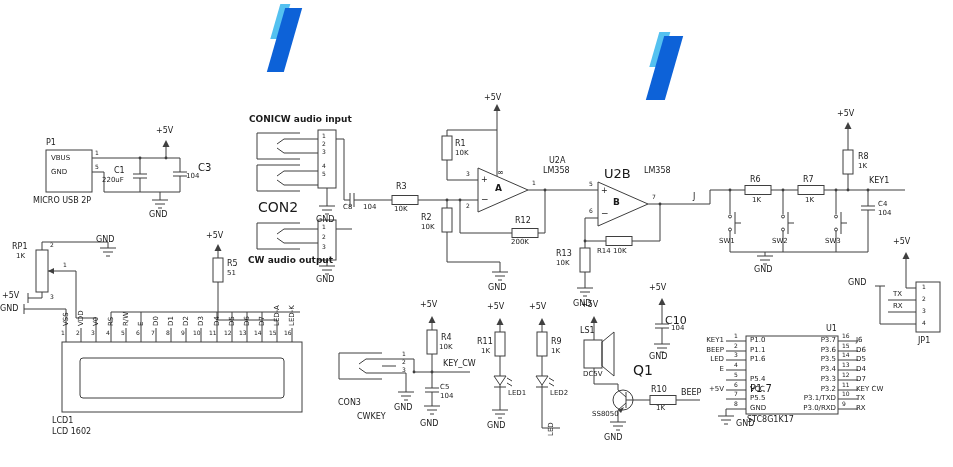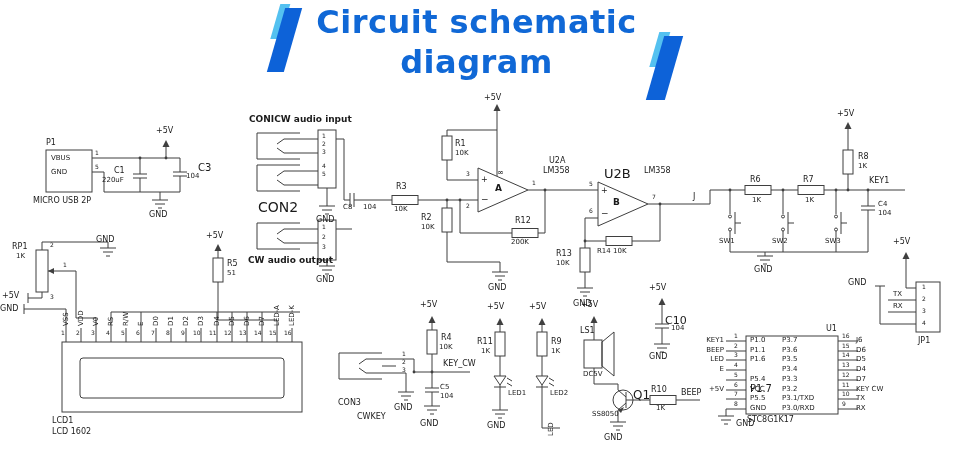--- a/index.html
+++ b/index.html
@@ -8,40 +8,36 @@
   .title{position:absolute;left:0;top:2px;width:100%;text-align:center;
          font-weight:bold;font-size:32px;line-height:1.25;letter-spacing:.5px;}
   .accent{position:absolute;transform:skewX(-16deg);}
   .accent .dark{position:absolute;inset:0;}
   .accent .lite{position:absolute;left:-6px;top:-4px;width:60%;height:55%;}
   svg{position:absolute;left:0;top:0;}
   .lbl{position:absolute;line-height:1;white-space:pre;color:#1a1a1a;
        transform-origin:0 0;font-family:"DejaVu Sans",sans-serif;}
   .b{font-weight:bold;}
   .ra{width:30px;text-align:right;}
-  .ra2{width:54px;}
+  .ra2{width:54px;text-align:right;}
 </style>
 </head>
 <body>
 
 <div class="screen">
 
   <div class="accent" style="left:276px;top:8px;width:17px;height:64px;">
     <div class="lite" style="background: rgb(84, 193, 240);"></div>
     <div class="dark" style="background: rgb(13, 98, 216);"></div>
   </div>
   <div class="accent" style="left:655px;top:36px;width:19px;height:64px;">
     <div class="lite" style="background: rgb(84, 193, 240);"></div>
     <div class="dark" style="background: rgb(13, 98, 216);"></div>
   </div>
 
-  <div class="title" style="color: rgb(16, 104, 214);">
-    <div>Circuit schematic</div>
-    <div>diagram</div>
-  </div>
 
   <svg width="953" height="467" viewBox="0 0 953 467">
     <defs>
       <g id="gnd">
           <path d="M-8 0 H8 M-5 4 H5 M-2 8 H2"></path>
         </g>
       <g id="pwr">
           <path d="M0 14 V5"></path>
           <path d="M-3.5 7 L0 0 L3.5 7 Z" fill="#3f3f3f" stroke="none"></path>
         </g>
@@ -347,21 +343,21 @@
       <span class="lbl" style="left: 529px; top: 303px; font-size: 8px;">+5V</span>
       <span class="lbl" style="left: 551px; top: 338px; font-size: 8px; text-align: right;">R9</span>
       <span class="lbl" style="left: 551px; top: 348px; font-size: 7px;">1K</span>
       <span class="lbl" style="left: 508px; top: 390px; font-size: 7px;">LED1</span>
       <span class="lbl" style="left: 550px; top: 390px; font-size: 7px;">LED2</span>
       <span class="lbl" style="left: 548px; top: 436px; font-size: 7px; transform: rotate(-90deg);">LED</span>
       <span class="lbl" style="left: 487px; top: 422px; font-size: 8px;">GND</span>
       <span class="lbl" style="left: 581px; top: 301px; font-size: 8px;">+5V</span>
       <span class="lbl" style="left: 580px; top: 327px; font-size: 8px;">LS1</span>
       <span class="lbl" style="left: 583px; top: 371px; font-size: 7px;">DC5V</span>
-      <span class="lbl" style="left: 633px; top: 389px; font-size: 12px;">Q1</span>
+      <span class="lbl" style="left: 633px; top: 363px; font-size: 14px;">Q1</span>
       <span class="lbl" style="left: 592px; top: 411px; font-size: 7px;">SS8050</span>
       <span class="lbl" style="left: 651px; top: 386px; font-size: 8px;">R10</span>
       <span class="lbl" style="left: 656px; top: 405px; font-size: 7px;">1K</span>
       <span class="lbl" style="left: 681px; top: 389px; font-size: 8px;">BEEP</span>
       <span class="lbl" style="left: 604px; top: 434px; font-size: 8px;">GND</span>
       <span class="lbl" style="left: 649px; top: 284px; font-size: 8px;">+5V</span>
       <span class="lbl" style="left: 665px; top: 315px; font-size: 11px;">C10</span>
       <span class="lbl" style="left: 671px; top: 325px; font-size: 7px;">104</span>
       <span class="lbl" style="left: 649px; top: 353px; font-size: 8px;">GND</span>
       <span class="lbl" style="left: 826px; top: 325px; font-size: 8px;">U1</span>

